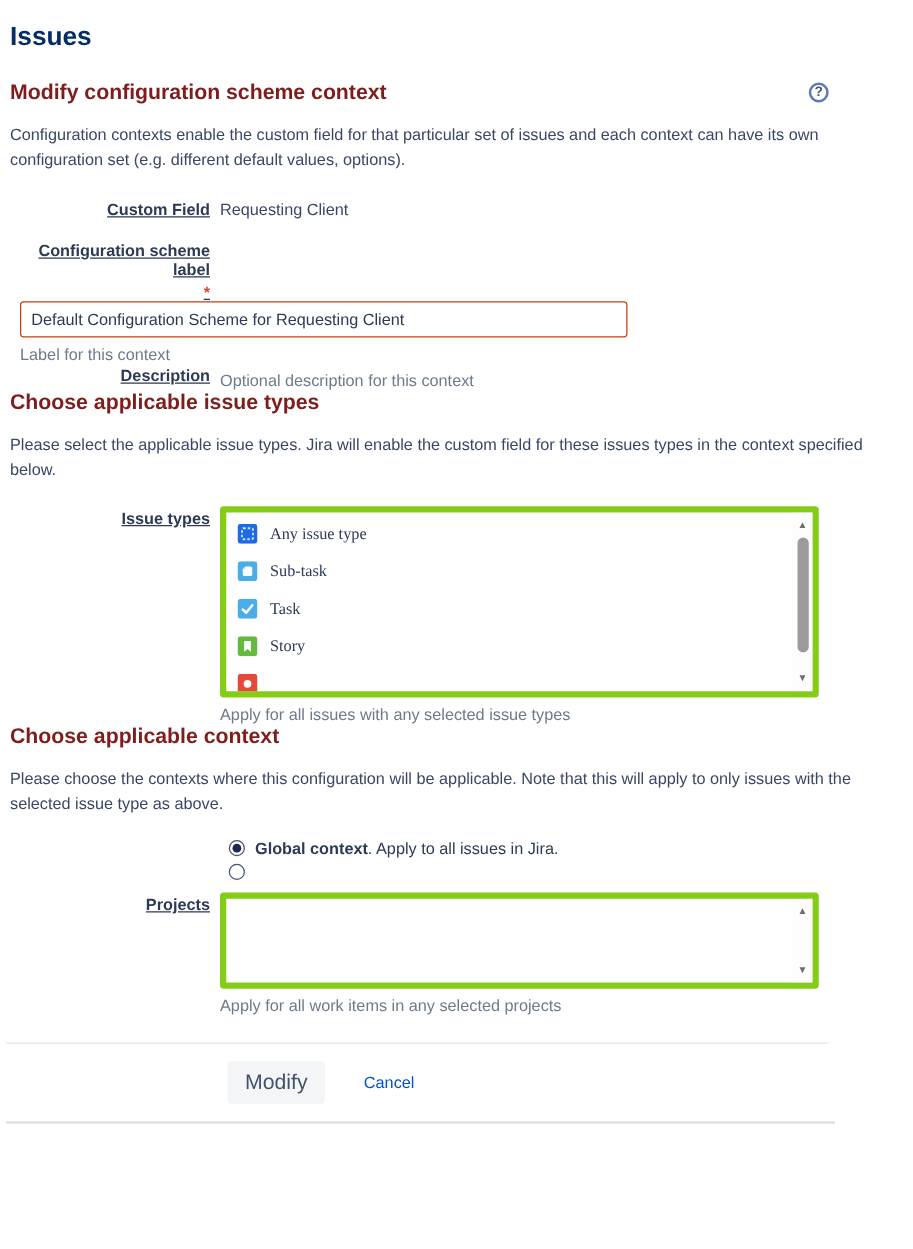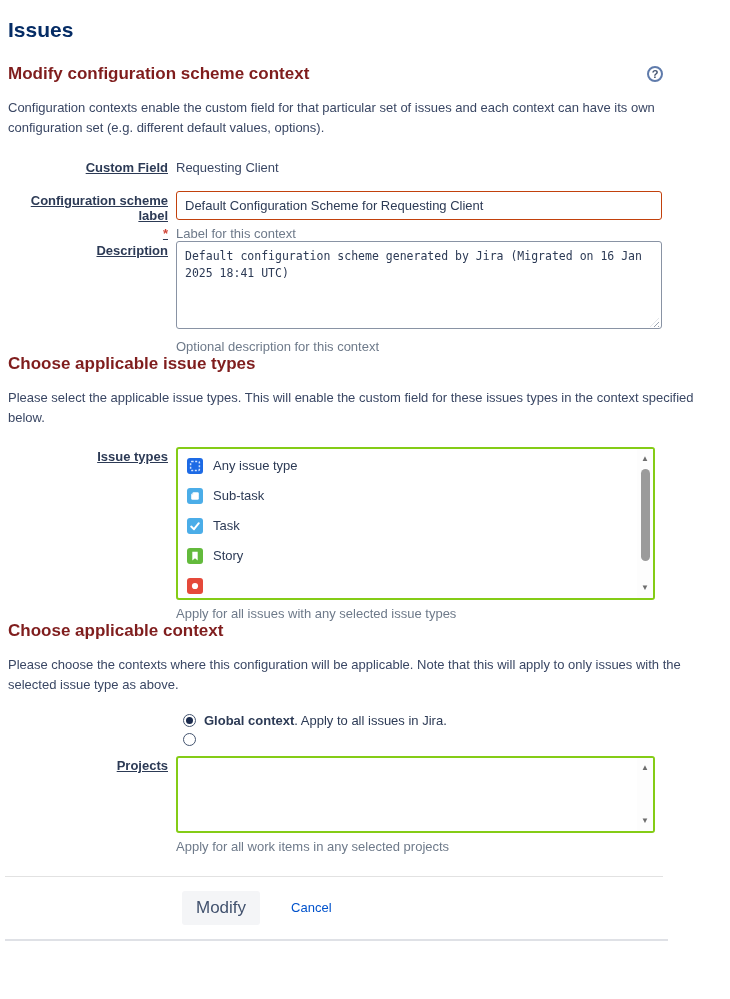--- a/index.html
+++ b/index.html
@@ -60,21 +60,21 @@
     display: flex;
     flex-direction: column;
     align-items: flex-end;
     text-decoration: underline;
   }
   .required-mark { color: #d04437; font-weight: 700; margin-top: 3px; }
   .ffield { margin-left: 8px; width: 486px; }
   .fvalue { font-size: 13px; color: #3a4764; padding-top: 2px; }
 
   .row-custom-field { margin-top: 20px; }
-  .row-scheme-label { margin-top: 16px; }
+  .row-scheme-label { margin-top: 16px; flex-direction: column; }
   .row-description  { }
   .row-issue-types  { margin-top: 18px; }
   .row-projects     { margin-top: 10px; }
 
   input.text-input {
     width: 486px;
     height: 29px;
     border: 1px solid #c2410c;
     border-radius: 3px;
     padding: 4px 8px;
@@ -111,24 +111,25 @@
     cursor: nwse-resize;
   }
 
   .section-gap-1 { margin-top: 46px; }
   .section-gap-2 { margin-top: 44px; }
 
   
   .listbox {
     position: relative;
     width: 479px;
-    border: 2px solid #84cc16;
+    border: 5px solid #84cc16;
     border-radius: 3px;
     background: #fff;
     overflow: hidden;
+    font-family: Liberation Serif, serif;
   }
   .listbox.issue-types { height: 153px; }
   .listbox.projects { height: 77px; }
   .lb-item {
     display: flex;
     align-items: center;
     height: 30px;
     padding-left: 9px;
     cursor: pointer;
   }
@@ -252,31 +253,26 @@
     </div>
     <div class="ffield">
       <input class="text-input" type="text" value="Default Configuration Scheme for Requesting Client" style="">
       <div class="hint">Label for this context</div>
     </div>
   </div>
 
   <div class="form-row row-description">
     <div class="flabel">Description</div>
     <div class="ffield">
-      <div class="textarea-wrap">
-        <textarea class="desc-area" style="">Default configuration scheme generated by Jira (Migrated on 16 Jan
-2025 18:41 UTC)</textarea>
-        <div class="resize-handle"></div>
-      </div>
       <div class="hint">Optional description for this context</div>
     </div>
   </div>
 
   <h2 class="section-title section-gap-1">Choose applicable issue types</h2>
-  <p class="intro">Please select the applicable issue types. This will enable the custom field for these issues types in the context specified below.</p>
+  <p class="intro">Please select the applicable issue types. Jira will enable the custom field for these issues types in the context specified below.</p>
 
   <div class="form-row row-issue-types">
     <div class="flabel">Issue types</div>
     <div class="ffield">
       <div class="listbox issue-types">
 
         <div class="lb-item">
           <svg class="itype-icon" viewBox="0 0 16 16">
             <rect width="16" height="16" rx="3" fill="#1d6ae5"></rect>
             <rect x="3.6" y="3.6" width="8.8" height="8.8" rx="1" fill="none" stroke="#cfe1ff" stroke-width="1.5" stroke-dasharray="2 1.6"></rect>

